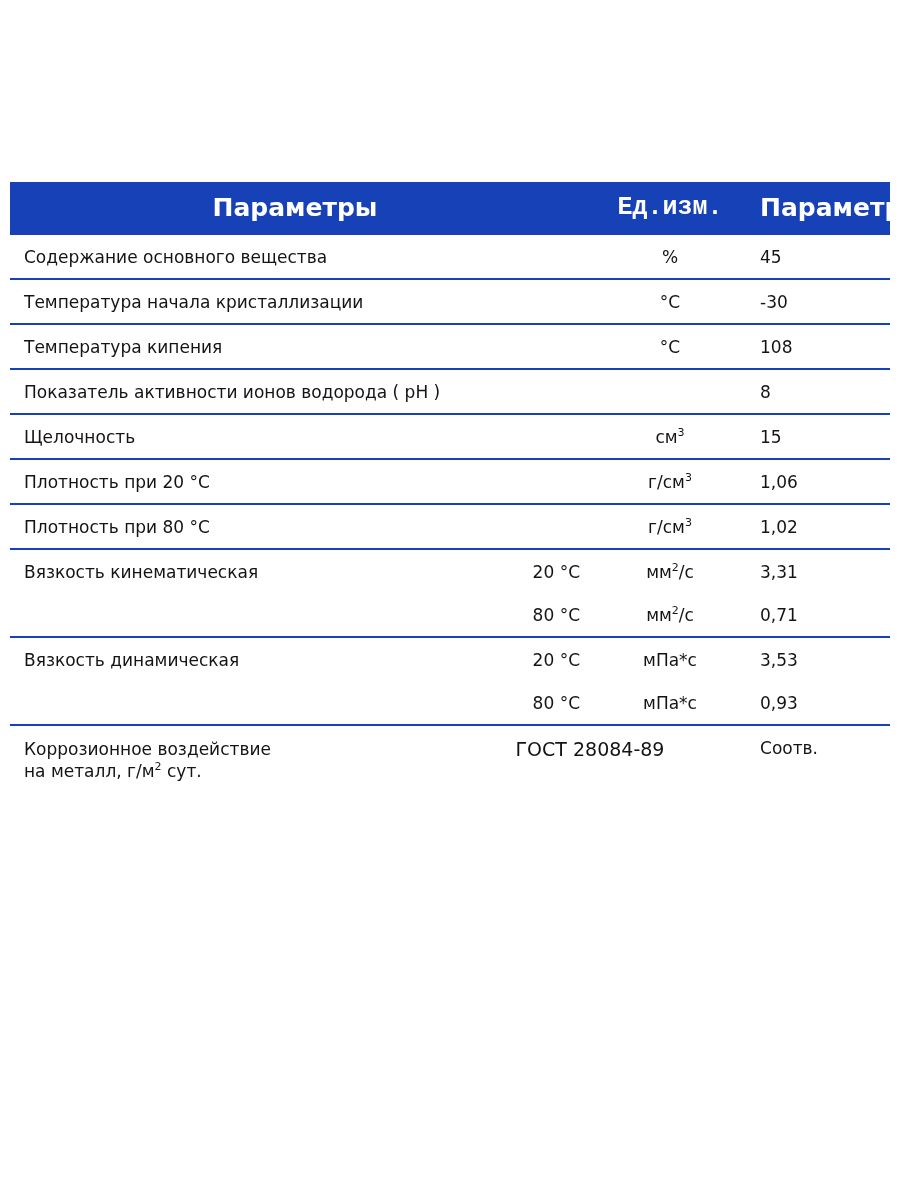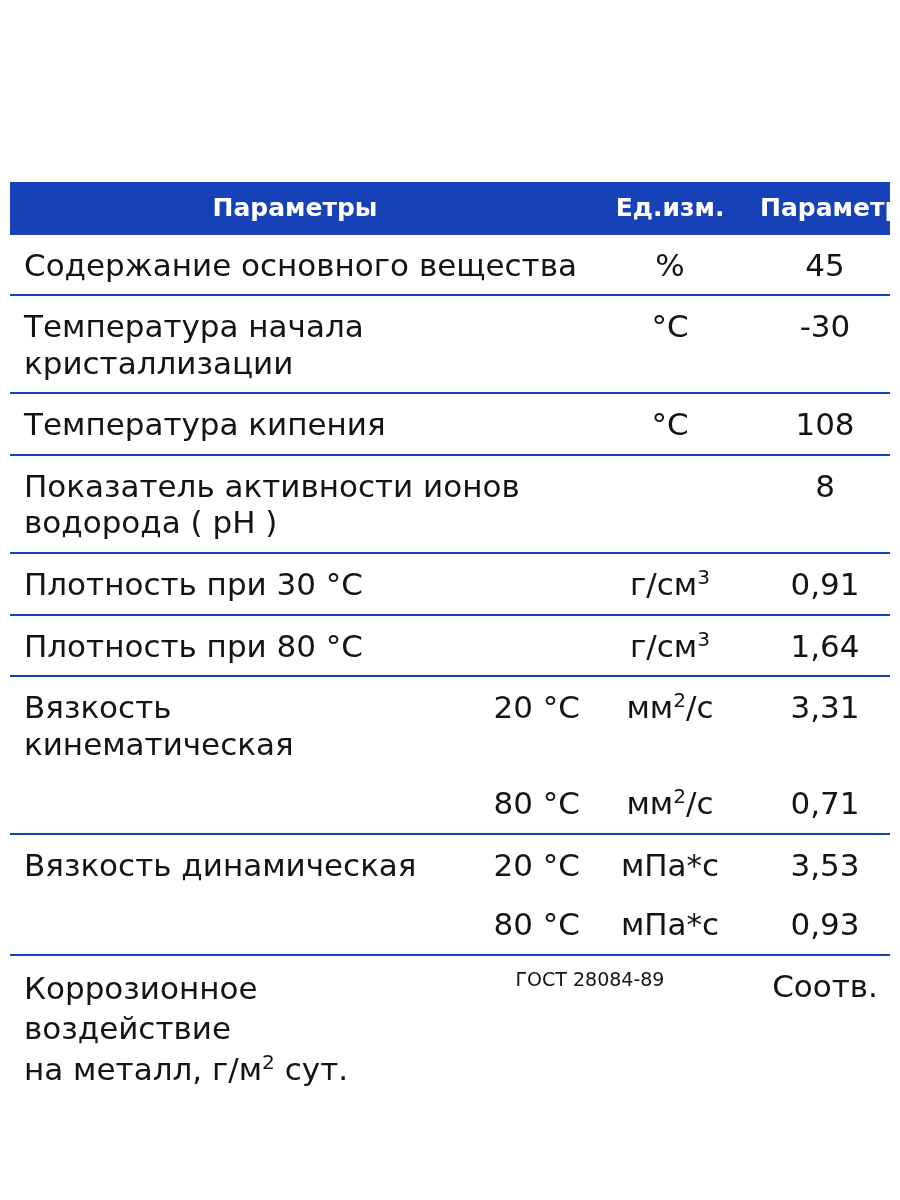--- a/index.html
+++ b/index.html
@@ -38,41 +38,41 @@
   thead th {
     background: #1741b6;
     color: #ffffff;
     font-size: 25px;
     font-weight: bold;
     padding: 12px 0 13px 0;
     border: none;
     line-height: 1.1;
   }
   thead th.th-param { text-align: center; }
-  thead th.th-unit  { text-align: center; }
+  thead th.th-unit  { text-align: center; font-family: Liberation Mono, monospace; }
   thead th.th-val   { text-align: center; }
 
   tbody td {
-    font-size: 31px;
+    font-size: 17px;
     font-weight: normal;
     color: #141414;
     padding: 12px 0 11px 0;
     vertical-align: top;
     line-height: 1.18;
   }
   tbody tr.row-line > td {
     border-bottom: 2.5px solid #1741b6;
   }
   tbody tr.row-noline > td {
     border-bottom: none;
   }
   td.param { padding-left: 14px; text-align: left; }
   td.sub   { text-align: right; padding-left: 6px; }
   td.unit  { text-align: center; }
-  td.val   { text-align: center; }
+  td.val   { }
 
   .sup { font-size: 0.65em; vertical-align: super; line-height: 0; }
 
   td.gost { text-align: center; font-size: 19px; }
   td.multiline { line-height: 1.3; }
 </style>
 </head>
 <body>
 
 <div class="sheet">
@@ -110,31 +110,36 @@
         <td class="unit">°C</td>
         <td class="val">108</td>
       </tr>
 
       <tr class="row-line">
         <td class="param" colspan="2">Показатель активности ионов водорода ( pH )</td>
         <td class="unit"></td>
         <td class="val">8</td>
       </tr>
 
+      <tr class="row-line">
+        <td class="param" colspan="2">Щелочность</td>
+        <td class="unit"><span>см</span><span class="sup">3</span></td>
+        <td class="val">15</td>
+      </tr>
 
       <tr class="row-line">
-        <td class="param" colspan="2">Плотность при 30 °C</td>
+        <td class="param" colspan="2">Плотность при 20 °C</td>
         <td class="unit"><span>г/см</span><span class="sup">3</span></td>
-        <td class="val">0,91</td>
+        <td class="val">1,06</td>
       </tr>
 
       <tr class="row-line">
         <td class="param" colspan="2">Плотность при 80 °C</td>
         <td class="unit"><span>г/см</span><span class="sup">3</span></td>
-        <td class="val">1,64</td>
+        <td class="val">1,02</td>
       </tr>
 
       <tr class="row-noline">
         <td class="param">Вязкость кинематическая</td>
         <td class="sub">20 °C</td>
         <td class="unit"><span>мм</span><span class="sup">2</span><span>/с</span></td>
         <td class="val">3,31</td>
       </tr>
 
       <tr class="row-line">

